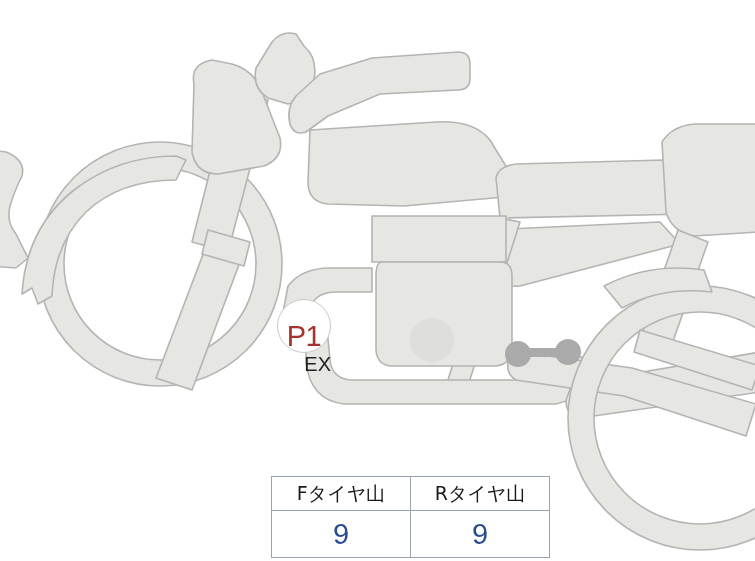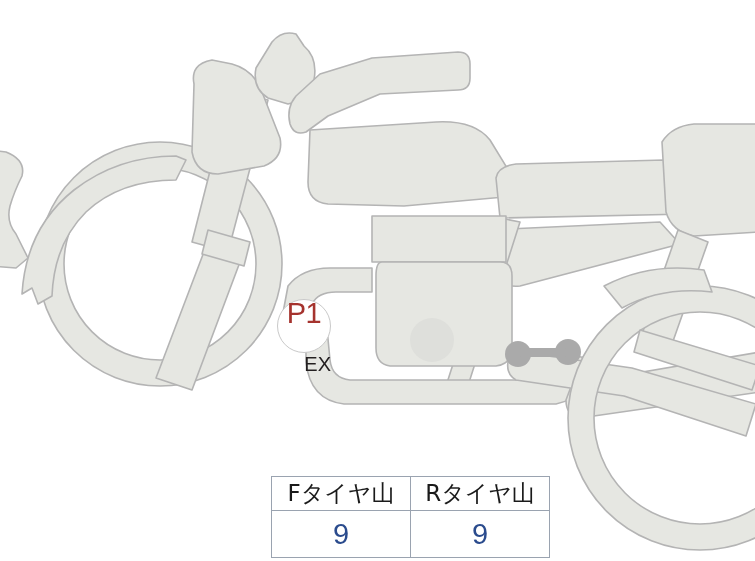--- a/index.html
+++ b/index.html
@@ -29,21 +29,21 @@
     position: absolute;
     left: 277px;
     top: 299px;
     width: 54px;
     height: 54px;
     border-radius: 50%;
     background: #ffffff;
     border: 1.4px solid #c9c9c9;
     box-sizing: border-box;
     display: flex;
-    align-items: flex-start;
+    align-items: flex-end;
     justify-content: center;
     z-index: 20;
   }
   #marker-p1 .p1-text {
     font-size: 29px;
     line-height: 1;
     color: #a5332e;
     font-family: "Liberation Sans", sans-serif;
     letter-spacing: -0.5px;
     transform: translateY(-1px);
@@ -70,21 +70,21 @@
   }
   #tire-table td, #tire-table th {
     border: 1px solid #9aa3b0;
     padding: 0;
     text-align: center;
     background: #ffffff;
   }
   #tire-table th {
     height: 33px;
     width: 138px;
-    font-size: 23px;
+    font-size: 19px;
     font-weight: normal;
     color: #1a1a1a;
     font-family: "DejaVu Sans", sans-serif;
   }
   #tire-table td {
     height: 46px;
     font-size: 29px;
     color: #2a4b8d;
     font-family: "Liberation Sans", sans-serif;
   }

